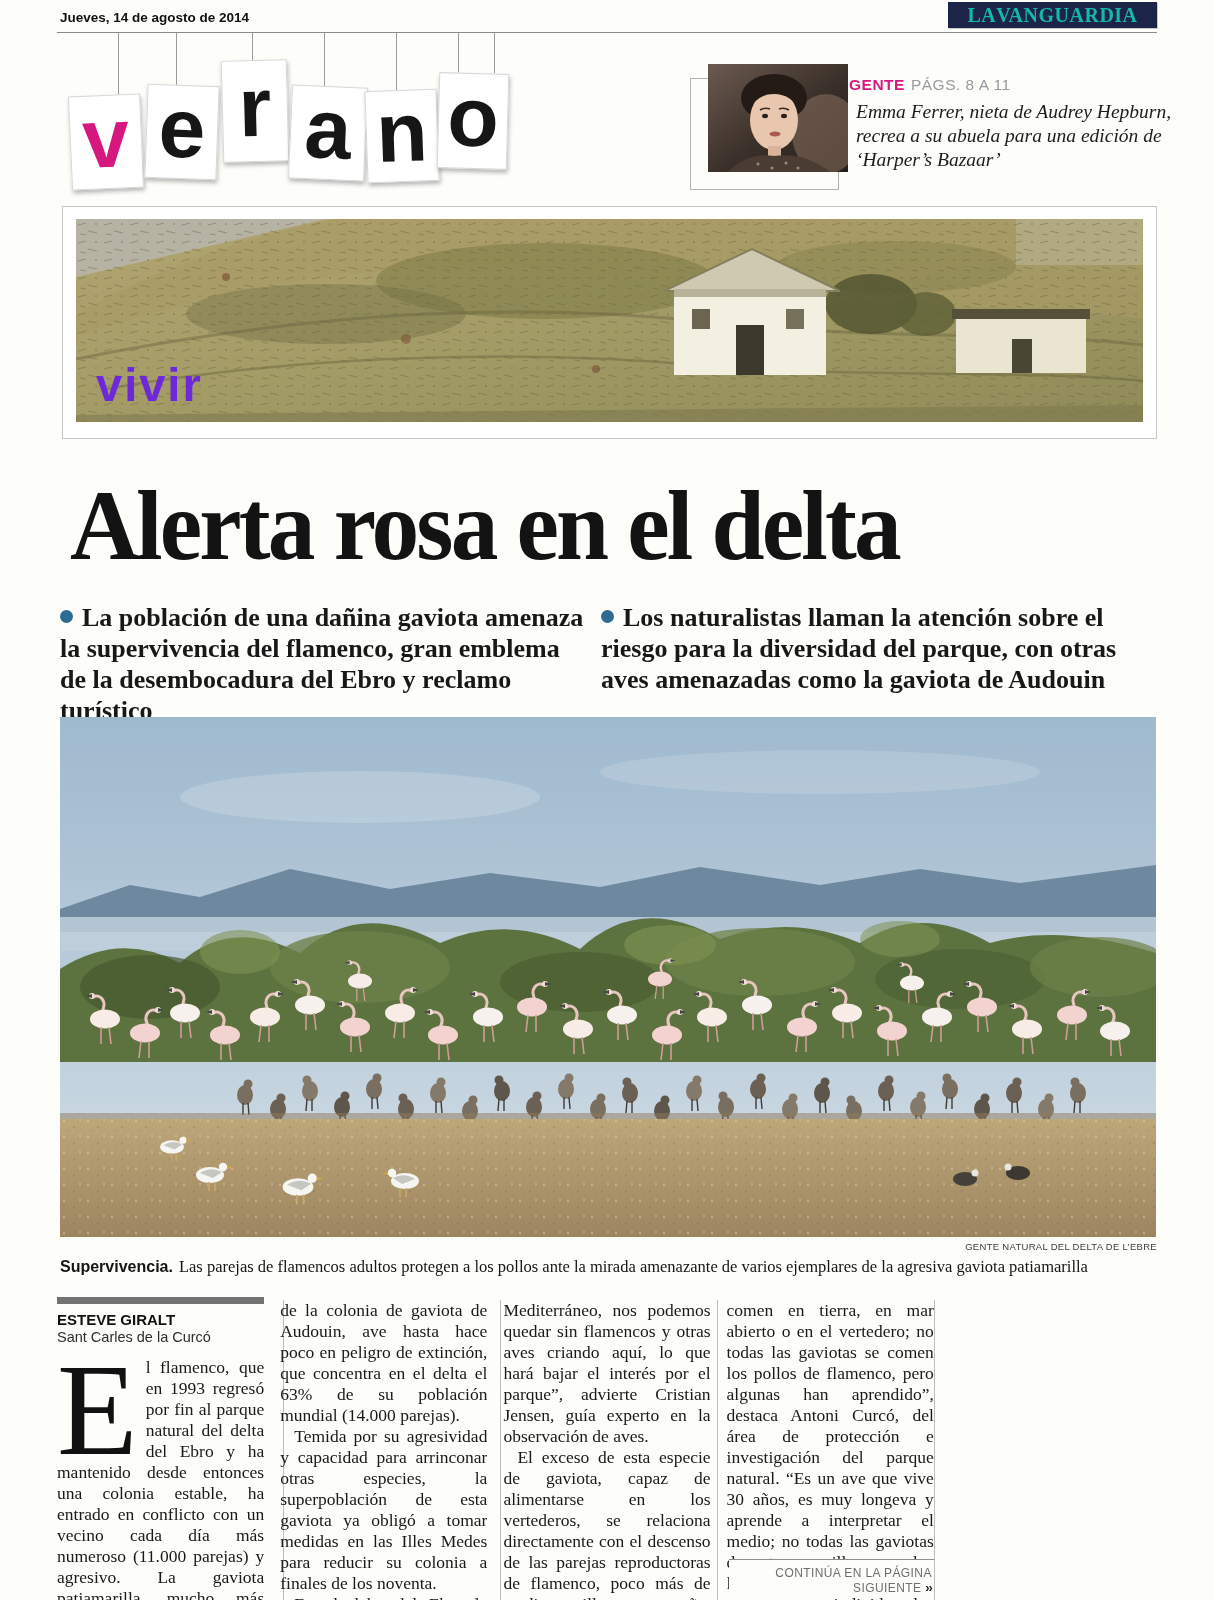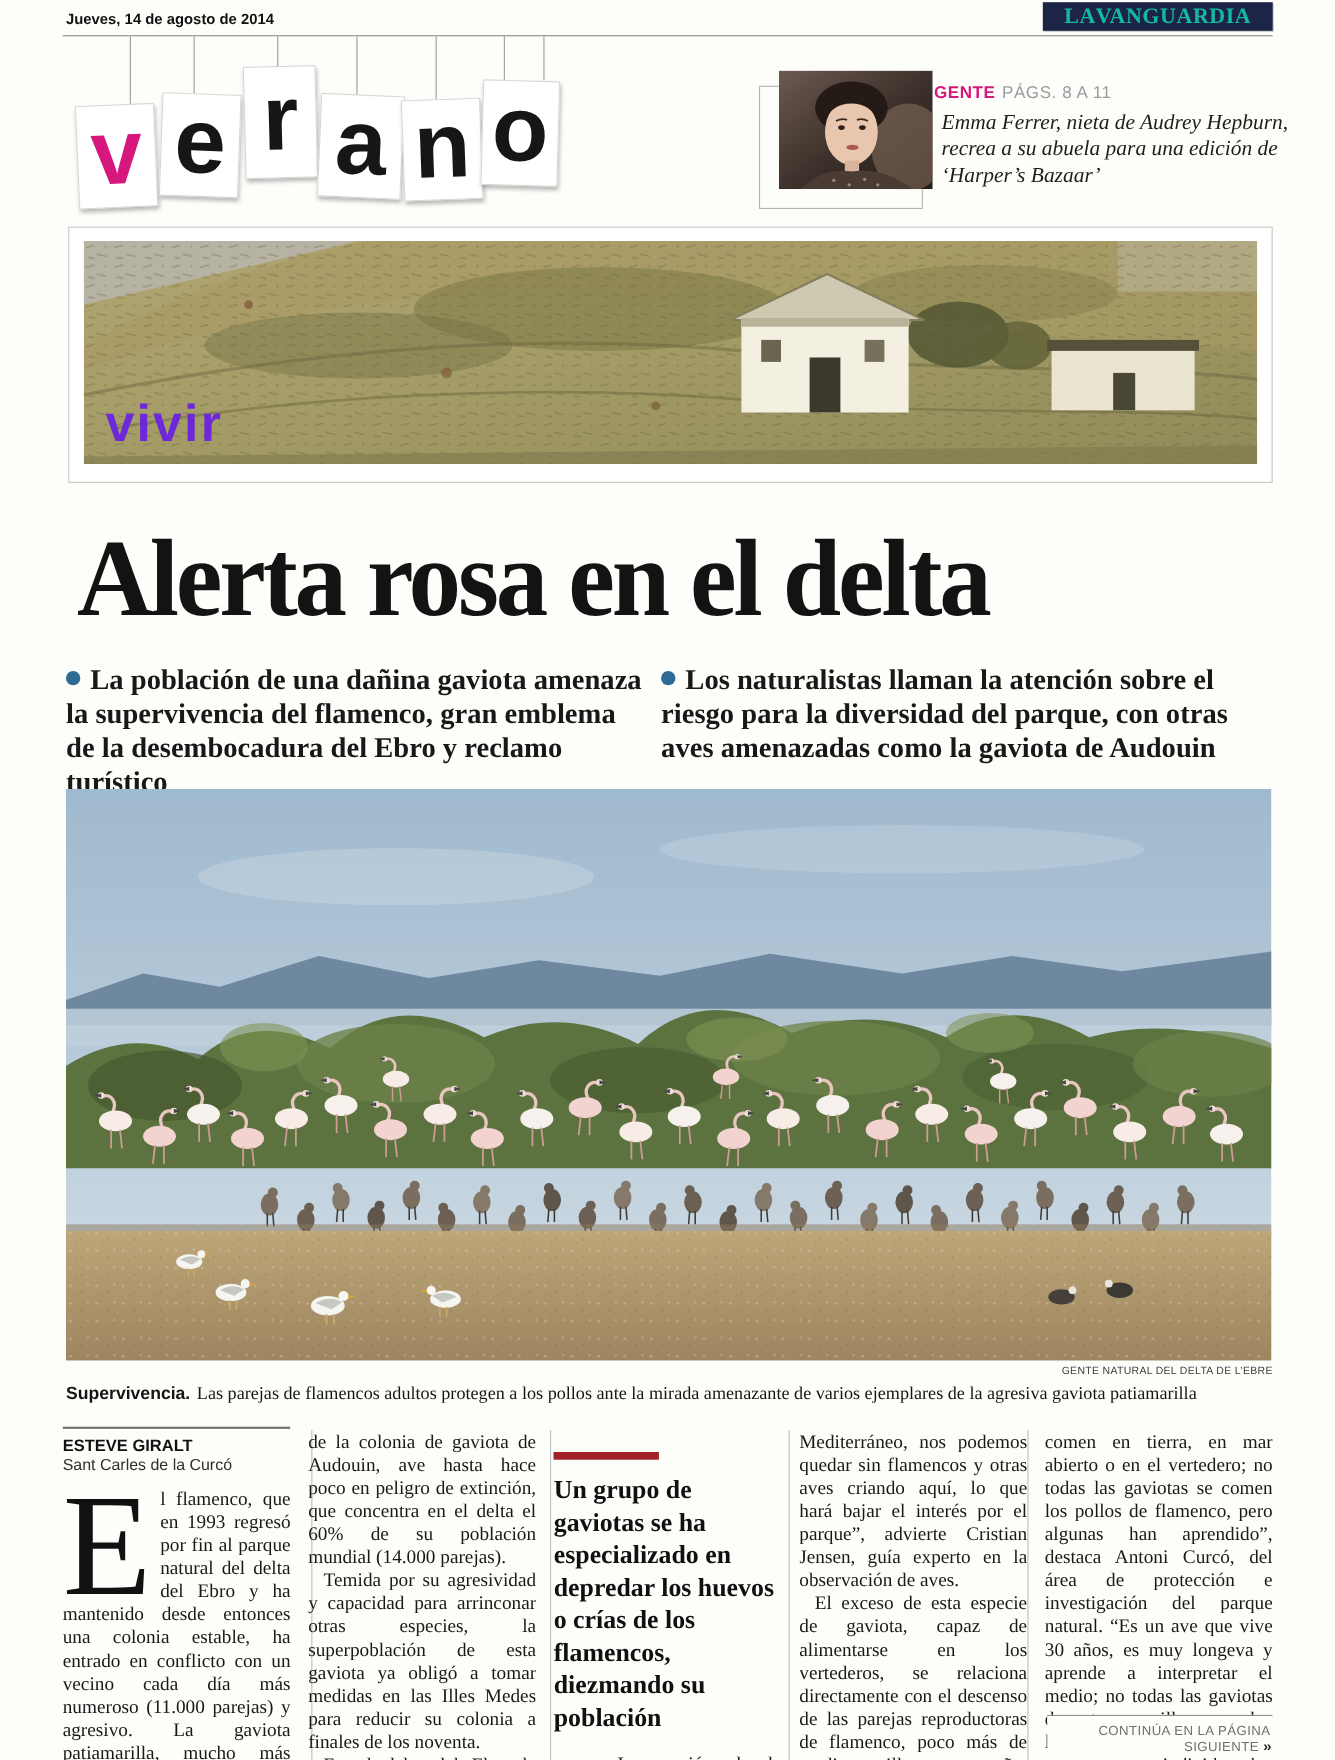--- a/index.html
+++ b/index.html
@@ -70,21 +70,21 @@
 
   
   .article{position:absolute; left:57px; top:1287px; width:1100px; height:313px;
         display:grid; grid-template-columns:repeat(5,1fr); column-gap:16px; overflow:hidden;}
   .vsep{position:absolute; top:1300px; height:300px; width:1px; background:#bdbdbd;}
   .col{overflow:hidden; position:relative; padding-top:13px;}
   .col.c1{padding-top:10px;}
   .col p{margin:0; font-size:17.5px; line-height:21px; text-align:justify;
         hyphens:auto; -webkit-hyphens:auto;}
   .col p.ind{text-indent:14px;}
-  .byline{border-top:2px solid #737373; padding-top:7px; margin-bottom:12px;
+  .byline{border-top:7px solid #737373; padding-top:7px; margin-bottom:12px;
         font-family:"Liberation Sans",sans-serif;}
   .byline .author{font-weight:bold; font-size:15px; color:#111;}
   .byline .place{font-size:14.5px; color:#2e2e2e; margin-top:1px;}
   .dropcap{float:left; font-size:132px; line-height:102px; padding:2px 8px 0 0; color:#111;}
   .quote-bar{width:96px; height:7px; background:var(--quote-red); margin:20px 0 14px 0;}
   .pullquote{font-weight:bold; font-size:23.5px; line-height:29.5px; color:#101010;
         text-align:left; margin-bottom:16px;}
   .continuation{position:absolute; left:2px; right:0; bottom:2px; background:#fdfdfa;
         border-top:1px solid #8f8f8f; padding:6px 2px 3px 0; text-align:right;
         font-family:"Liberation Sans",sans-serif; font-size:12px; letter-spacing:.4px; color:#6e6e6e;}
@@ -362,31 +362,25 @@
   <div class="article">
     <div class="col c1">
       <div class="byline">
         <div class="author">ESTEVE GIRALT</div>
         <div class="place">Sant Carles de la Curcó</div>
       </div>
       <p><span class="dropcap">E</span><span>l flamenco, que en 1993 regresó por fin al parque natural del delta del Ebro y ha mantenido desde entonces una colonia estable, ha entrado en conflicto con un vecino cada día más numeroso (11.000 parejas) y agresivo. La gaviota patiamarilla, mucho más pequeña, ha logrado cambiar este año la tendencia reproductora del flamenco y reducir de forma preocupante el número de parejas y crías. La especie ha desplazado fuera de su zona de cría a parte</span></p>
     </div>
 
     <div class="col">
-      <p>de la colonia de gaviota de Audouin, ave hasta hace poco en peligro de extinción, que concentra en el delta el 60% de su población mundial (14.000 parejas).</p>
+      <p>de la colonia de gaviota de Audouin, ave hasta hace poco en peligro de extinción, que concentra en el delta el 63% de su población mundial (14.000 parejas).</p>
       <p class="ind">Temida por su agresividad y capacidad para arrinconar otras especies, la superpoblación de esta gaviota ya obligó a tomar medidas en las Illes Medes para reducir su colonia a finales de los noventa.</p>
       <p class="ind">En el delta del Ebro la colonia se ha desplazado hacia en el interior de las salinas de la Trinitat, en la reserva de la Punta de la Banya, justo en la zona de reproducción de la especie emblema del parque natural, que hasta ahora no tenía ningún depredador</p>
     </div>
 
-    <div class="col">
-      <div class="quote-bar"></div>
-      <div class="pullquote">Un grupo de gaviotas se ha especializado en depredar los huevos o crías de los flamencos, diezmando su población</div>
-      <p>cerca. La presión de la gaviota patiamarilla amenaza incluso su supervivencia a medio plazo.</p>
-
-    </div>
 
     <div class="col">
       <p>Mediterráneo, nos podemos quedar sin flamencos y otras aves criando aquí, lo que hará bajar el interés por el parque”, advierte Cristian Jensen, guía experto en la observación de aves.</p>
       <p class="ind">El exceso de esta especie de gaviota, capaz de alimentarse en los vertederos, se relaciona directamente con el descenso de las parejas reproductoras de flamenco, poco más de medio millar este año, cuando la media está en las 2.500. Un contingente de gaviotas se ha especializado además en atacar los huevos y las crías en sus primeras semanas de vida.</p>
 
     </div>
 
     <div class="col">
       <p>comen en tierra, en mar abierto o en el vertedero; no todas las gaviotas se comen los pollos de flamenco, pero algunas han aprendido”, destaca Antoni Curcó, del área de protección e investigación del parque natural. “Es un ave que vive 30 años, es muy longeva y aprende a interpretar el medio; no todas las gaviotas de patas amarillas aprenden lo mismo, se ha comprobado que son pocos individuos los que tienen capacidad para hacer daño”, dice el doctor Albert Cama, del departamento de Biología Animal de la Universitat de Barcelona (UB).</p>
       <div class="continuation">

